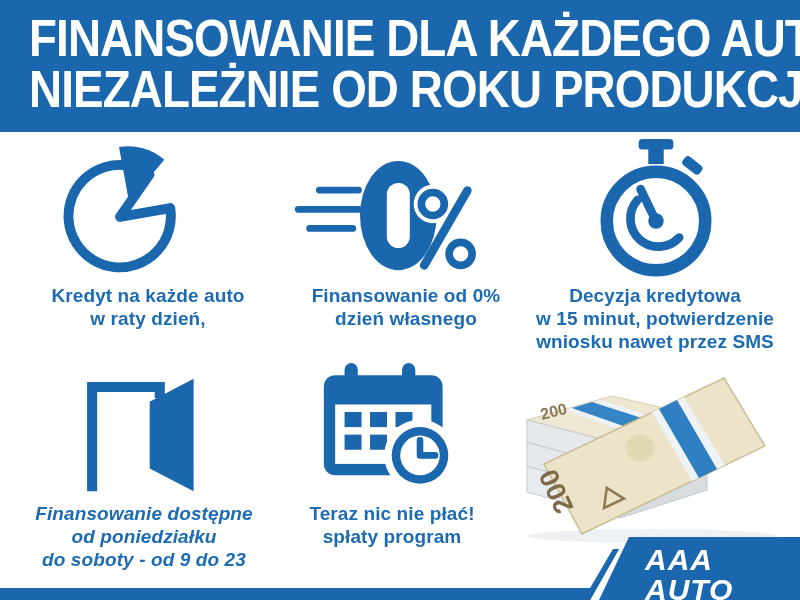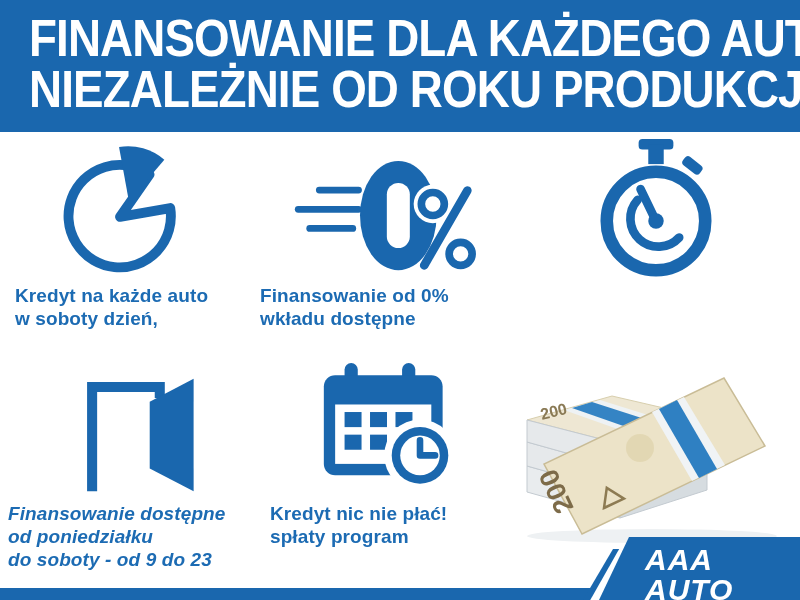--- a/index.html
+++ b/index.html
@@ -21,26 +21,26 @@
   .header .hline.l2{margin-top:1px;}
   
   .icon{position:absolute;}
   .ic-pie{left:58px;top:146px;}
   .ic-zero{left:283px;top:158px;}
   .ic-watch{left:592px;top:139px;}
   .ic-door{left:72px;top:366px;}
   .ic-cal{left:312px;top:363px;}
   
   .caption{
-    position:absolute;color:#1c6bb3;
+    position:absolute;text-align:center;color:#1c6bb3;
     font-size:19px;line-height:23px;font-weight:600;letter-spacing:0.1px;
   }
   .caption span{display:block;}
   .cap1{left:15px;top:284px;width:266px;}
-  .cap2{left:260px;top:284px;width:244px;}
+  .cap2{left:284px;top:284px;width:244px;}
   .cap3{left:518px;top:284px;width:274px;}
   .cap4{left:8px;top:502px;width:272px;font-style:italic;}
   .cap5{left:270px;top:502px;width:244px;}
   
   .money{position:absolute;left:512px;top:356px;}
   
   .bottom-band{position:absolute;left:0;top:530px;width:800px;height:70px;}
   .logo-text{
     position:absolute;left:644px;top:545px;color:#ffffff;
     font-size:30px;font-weight:700;font-style:italic;letter-spacing:1px;
@@ -101,33 +101,38 @@
     <rect x="57" y="76" width="18" height="16" fill="#1a67ae"></rect>
     <rect x="84" y="76" width="18" height="16" fill="#1a67ae"></rect>
     <circle cx="110" cy="98" r="38" fill="#ffffff"></circle>
     <circle cx="110" cy="98" r="30" fill="#1a67ae"></circle>
     <circle cx="110" cy="98" r="21" fill="#ffffff"></circle>
     <path d="M110 82 L110 98 L126 98" fill="none" stroke="#1a67ae" stroke-width="7" stroke-linecap="round" stroke-linejoin="round"></path>
   </svg>
 
   <div class="caption cap1">
     <span>Kredyt na każde auto</span>
-    <span>w soboty dzień,</span>
+    <span>w raty dzień,</span>
   </div>
   <div class="caption cap2">
     <span>Finansowanie od 0%</span>
-    <span>wkładu dostępne</span>
+    <span>dzień własnego</span>
+  </div>
+  <div class="caption cap3">
+    <span>Decyzja kredytowa</span>
+    <span>w 15 minut, potwierdzenie</span>
+    <span>wniosku nawet przez SMS</span>
   </div>
   <div class="caption cap4">
     <span>Finansowanie dostępne</span>
     <span>od poniedziałku</span>
     <span>do soboty - od 9 do 23</span>
   </div>
   <div class="caption cap5">
-    <span>Kredyt nic nie płać!</span>
+    <span>Teraz nic nie płać!</span>
     <span>spłaty program</span>
   </div>
 
   <svg class="money" width="285" height="190" viewBox="0 0 285 190">
     <ellipse cx="140" cy="180" rx="125" ry="7" fill="#eef1f3"></ellipse>
 
     <polygon points="15,110 108,136 108,162 15,136" fill="#e9ecee" stroke="#c3cad0" stroke-width="1"></polygon>
     <polygon points="108,136 195,108 195,134 108,162" fill="#d6dce0" stroke="#c3cad0" stroke-width="1"></polygon>
 
     <polygon points="15,86 108,112 108,136 15,110" fill="#e6e9eb" stroke="#c3cad0" stroke-width="1"></polygon>

